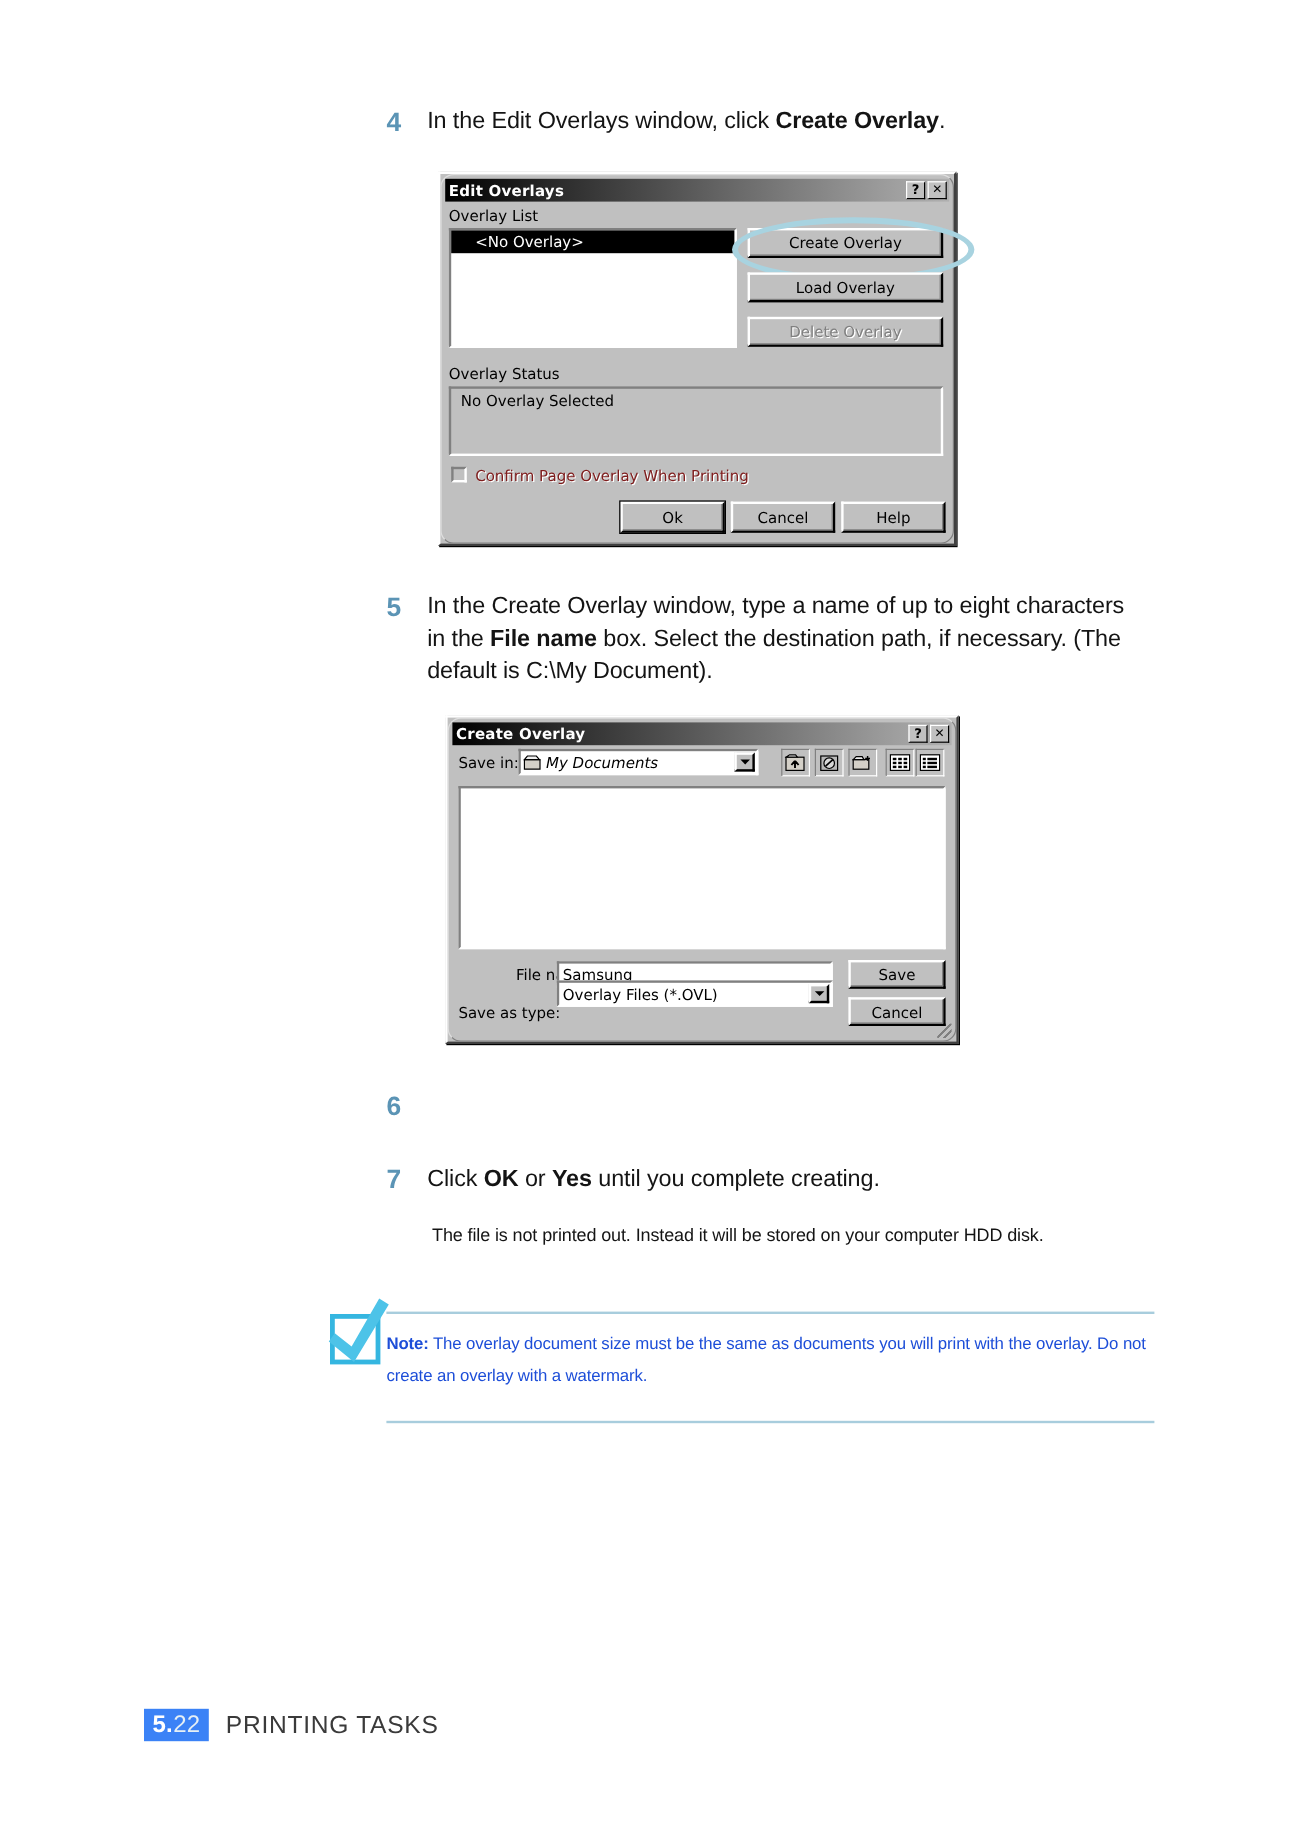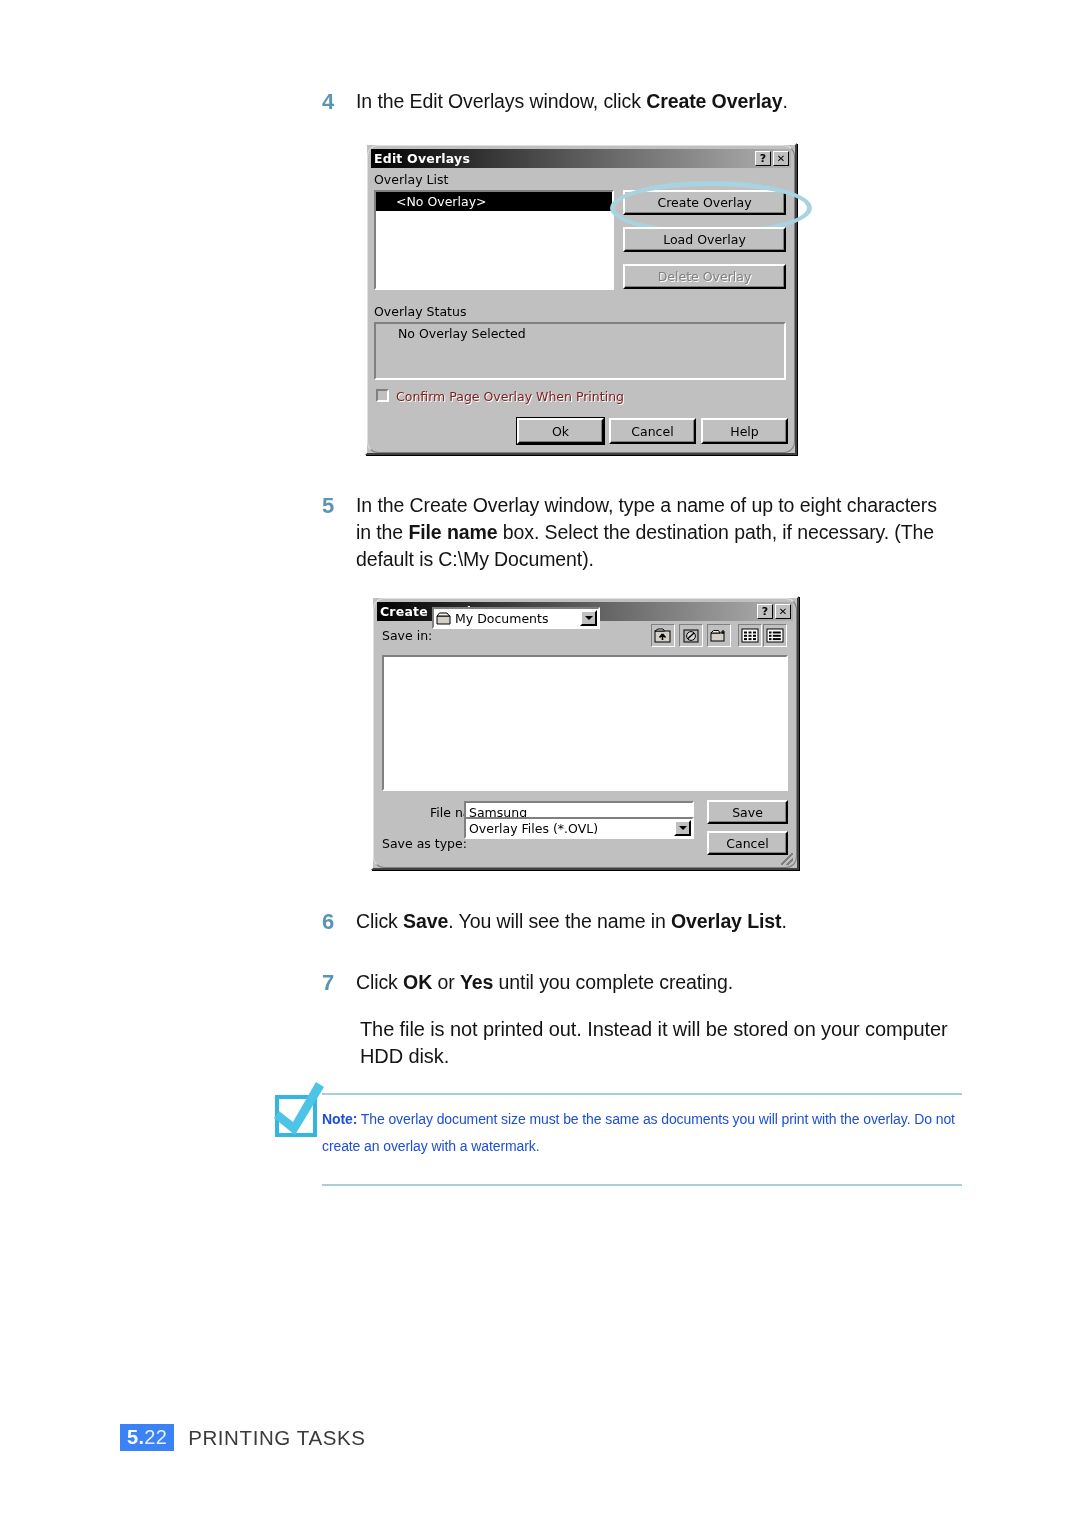--- a/index.html
+++ b/index.html
@@ -42,21 +42,21 @@
     font-size: 19.5px;
     line-height: 27px;
     letter-spacing: -0.1px;
     color: #141414;
     max-width: 600px;
   }
   .step-body b { font-weight: bold; }
 
   .para {
     position: absolute;
-    font-size: 20px;
+    font-size: 15px;
     line-height: 27px;
     letter-spacing: -0.1px;
     color: #141414;
     max-width: 620px;
   }
 
   
   .dlg {
     position: absolute;
     background: #c0c0c0;
@@ -142,21 +142,21 @@
     background: #000000;
     color: #ffffff;
     font-size: 12.5px;
     line-height: 19px;
     padding-left: 20px;
     box-sizing: border-box;
     white-space: nowrap;
   }
   .status-text {
     position: absolute;
-    left: 22px; top: 2px;
+    left: 8px; top: 2px;
     font-size: 12.5px;
     color: #000;
     white-space: nowrap;
   }
 
   
   .btn {
     position: absolute;
     background: #c0c0c0;
     border-top: 2px solid #ffffff;
@@ -408,21 +408,21 @@
         <span class="tb-btns">
           <span class="tb-btn">?</span>
           <span class="tb-btn" style="font-size:10px;">✕</span>
         </span>
       </div>
 
       <div class="field-label" style="left:8px; top:29px;">
         <span>Save in:</span>
       </div>
 
-      <div class="combo" style="left:58px; top:8px; width:168px; height:22px;">
+      <div class="combo" style="left:58px; top:25px; width:200px; height:22px;font-style:italic;">
         <span style="display:inline-flex;margin:0 4px 0 2px;">
           <svg width="15" height="13" viewBox="0 0 15 13" aria-hidden="true">
             <path d="M1 4 L14 4 L14 12 L1 12 Z" fill="#d4d0c8" stroke="#000" stroke-width="1"></path>
             <path d="M1 4 L3.5 1 L11 1 L13.5 4 Z" fill="#efefef" stroke="#000" stroke-width="1"></path>
           </svg>
         </span>
         <span>My Documents</span>
         <span class="combo-arrow">
             <i class="arrow-dn"></i>
           </span>
@@ -497,23 +497,20 @@
           </span>
       </div>
       <div class="btn inner-shadow" style="left:333px; top:232px; width:81px; height:24px;">Cancel</div>
 
       <div class="grip"></div>
     </div>
   </div>
 
   <div class="step" style="left:322px; top:908px; width:640px;">
     <div class="step-num">6</div>
-    <div class="step-body">
-      <span>Click </span><b>Save</b><span>. You will see the name in </span><b>Overlay List</b><span>.</span>
-    </div>
   </div>
 
   <div class="step" style="left:322px; top:969px; width:640px;">
     <div class="step-num">7</div>
     <div class="step-body">
       <span>Click </span><b>OK</b><span> or </span><b>Yes</b><span> until you complete creating.</span>
     </div>
   </div>
 
   <div class="para" style="left:360px; top:1016px; width:612px;">The file is not printed out. Instead it will be stored on your computer HDD disk.</div>

